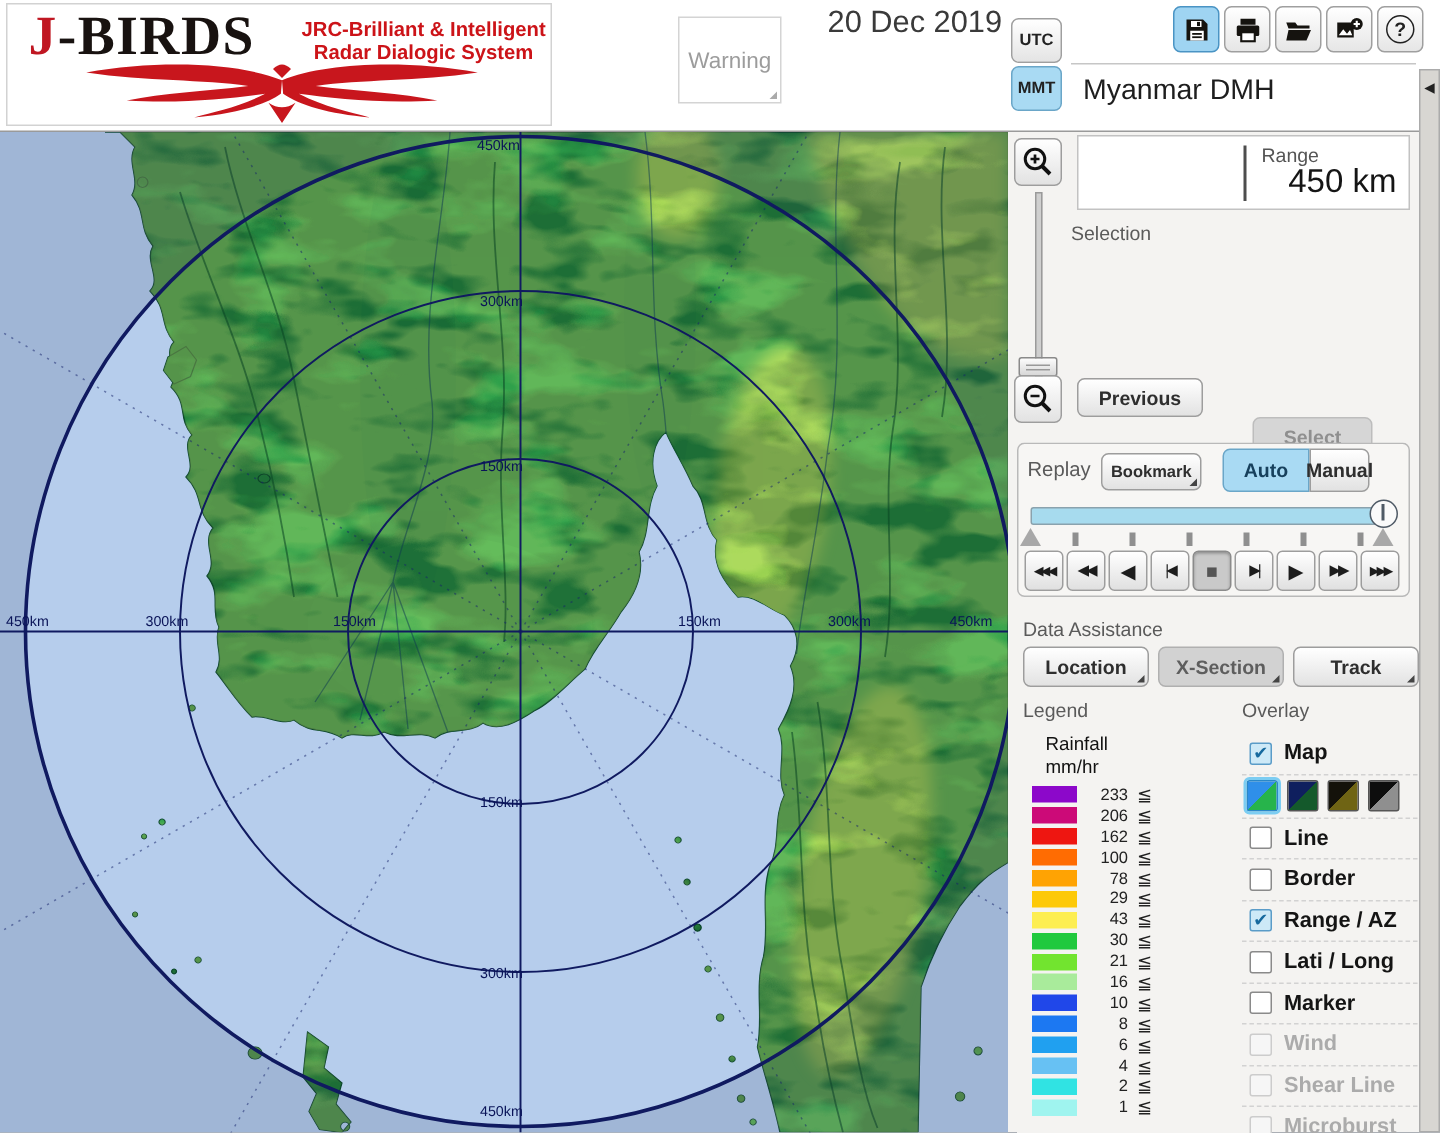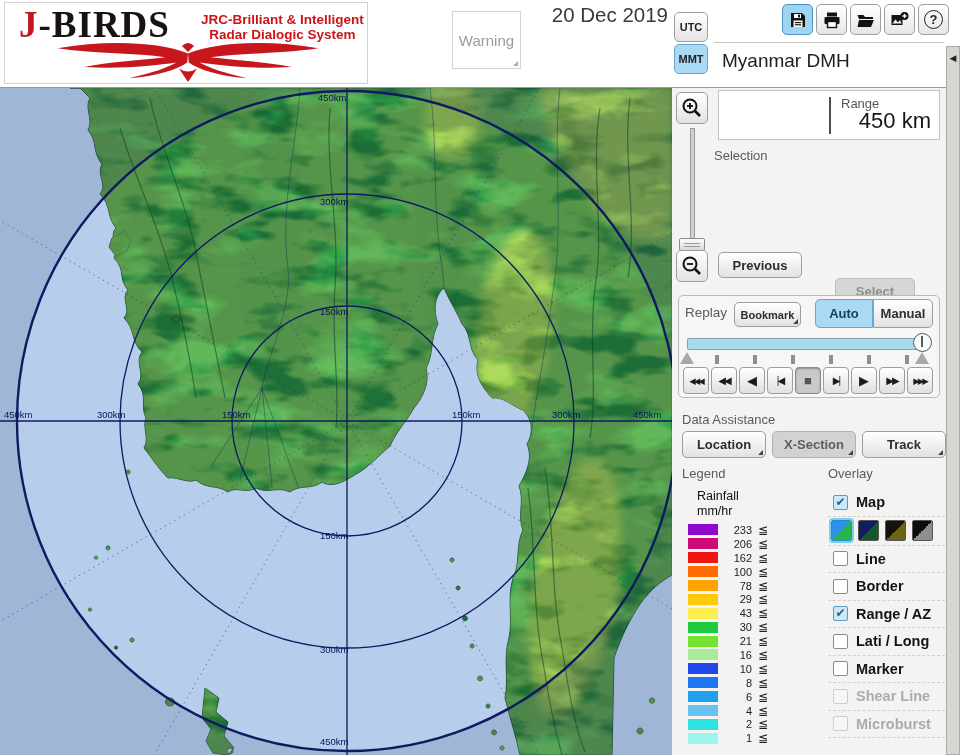--- a/index.html
+++ b/index.html
@@ -55,21 +55,21 @@
        font-size:13px;font-weight:bold;color:#2e2e2e;display:flex;align-items:center;justify-content:center;position:relative;}
   .btn.gray{background:#d6d6d6;border-color:#bdbdbd;color:#8f8f8f;}
   .prevbtn{left:718px;top:252px;width:84px;height:26px;}
   .selbtn{left:835px;top:252px;width:80px;height:26px;}
 
   
   .replaybox{left:678px;top:295px;width:262px;height:103px;border:1px solid #b9b9b9;border-radius:5px;background:#f7f6f4;box-sizing:border-box;}
   .replaybox .rlbl{position:absolute;left:6px;top:9px;font-size:13.5px;color:#5a5a5a;}
   .bookmark{position:absolute;left:55px;top:6px;width:67px;height:25px;font-size:11px;}
   .segAuto{position:absolute;left:136px;top:3px;width:58px;height:29px;border-radius:5px 0 0 5px;background:#a9daf3;border-color:#6aa6c8;color:#17405c;}
-  .segManual{position:absolute;left:194px;top:3px;width:60px;height:29px;border-radius:0 5px 5px 0;}
+  .segManual{position:absolute;left:194px;top:3px;width:40px;height:29px;border-radius:0 5px 5px 0;}
   .sltrack{position:absolute;left:8px;top:42px;width:242px;height:12px;background:#a7dbee;border:1px solid #8aa2ad;box-sizing:border-box;border-radius:2px;}
   .slthumb{position:absolute;left:234px;top:37px;width:19px;height:19px;border-radius:50%;background:#fafafa;border:1.5px solid #4f5a66;box-sizing:border-box;}
   .slthumb i{position:absolute;left:7px;top:2px;width:1.5px;height:11px;background:#4f5a66;}
   .sltri{position:absolute;top:56px;width:0;height:0;border-left:7px solid transparent;border-right:7px solid transparent;border-bottom:12px solid #a8a8a8;}
   .sltri.l{left:1px;} .sltri.r{left:236px;}
   .ticks{position:absolute;left:36px;top:59px;width:194px;display:flex;justify-content:space-between;}
   .tick{width:3.5px;height:9px;background:#8f8f8f;}
   .pbrow{position:absolute;left:4px;top:71px;width:254px;display:flex;gap:2px;}
   .pbtn{width:26px;height:27px;border:1px solid #9d9d9d;border-radius:4px;box-sizing:border-box;background:linear-gradient(#ffffff,#e0e0e0);
         color:#1c1c1c;display:flex;align-items:center;justify-content:center;font-size:13px;}
@@ -511,20 +511,24 @@
       <div class="ovrow">
         <span class="cbox"></span>
         <span class="ovlabel">Lati / Long</span>
       </div>
       <div class="ovrow">
         <span class="cbox"></span>
         <span class="ovlabel">Marker</span>
       </div>
       <div class="ovrow dis">
         <span class="cbox"></span>
+        <span class="ovlabel">Wind</span>
+      </div>
+      <div class="ovrow dis">
+        <span class="cbox"></span>
         <span class="ovlabel">Shear Line</span>
       </div>
       <div class="ovrow dis">
         <span class="cbox"></span>
         <span class="ovlabel">Microburst</span>
       </div>
     </div>
 
 </div>
 

